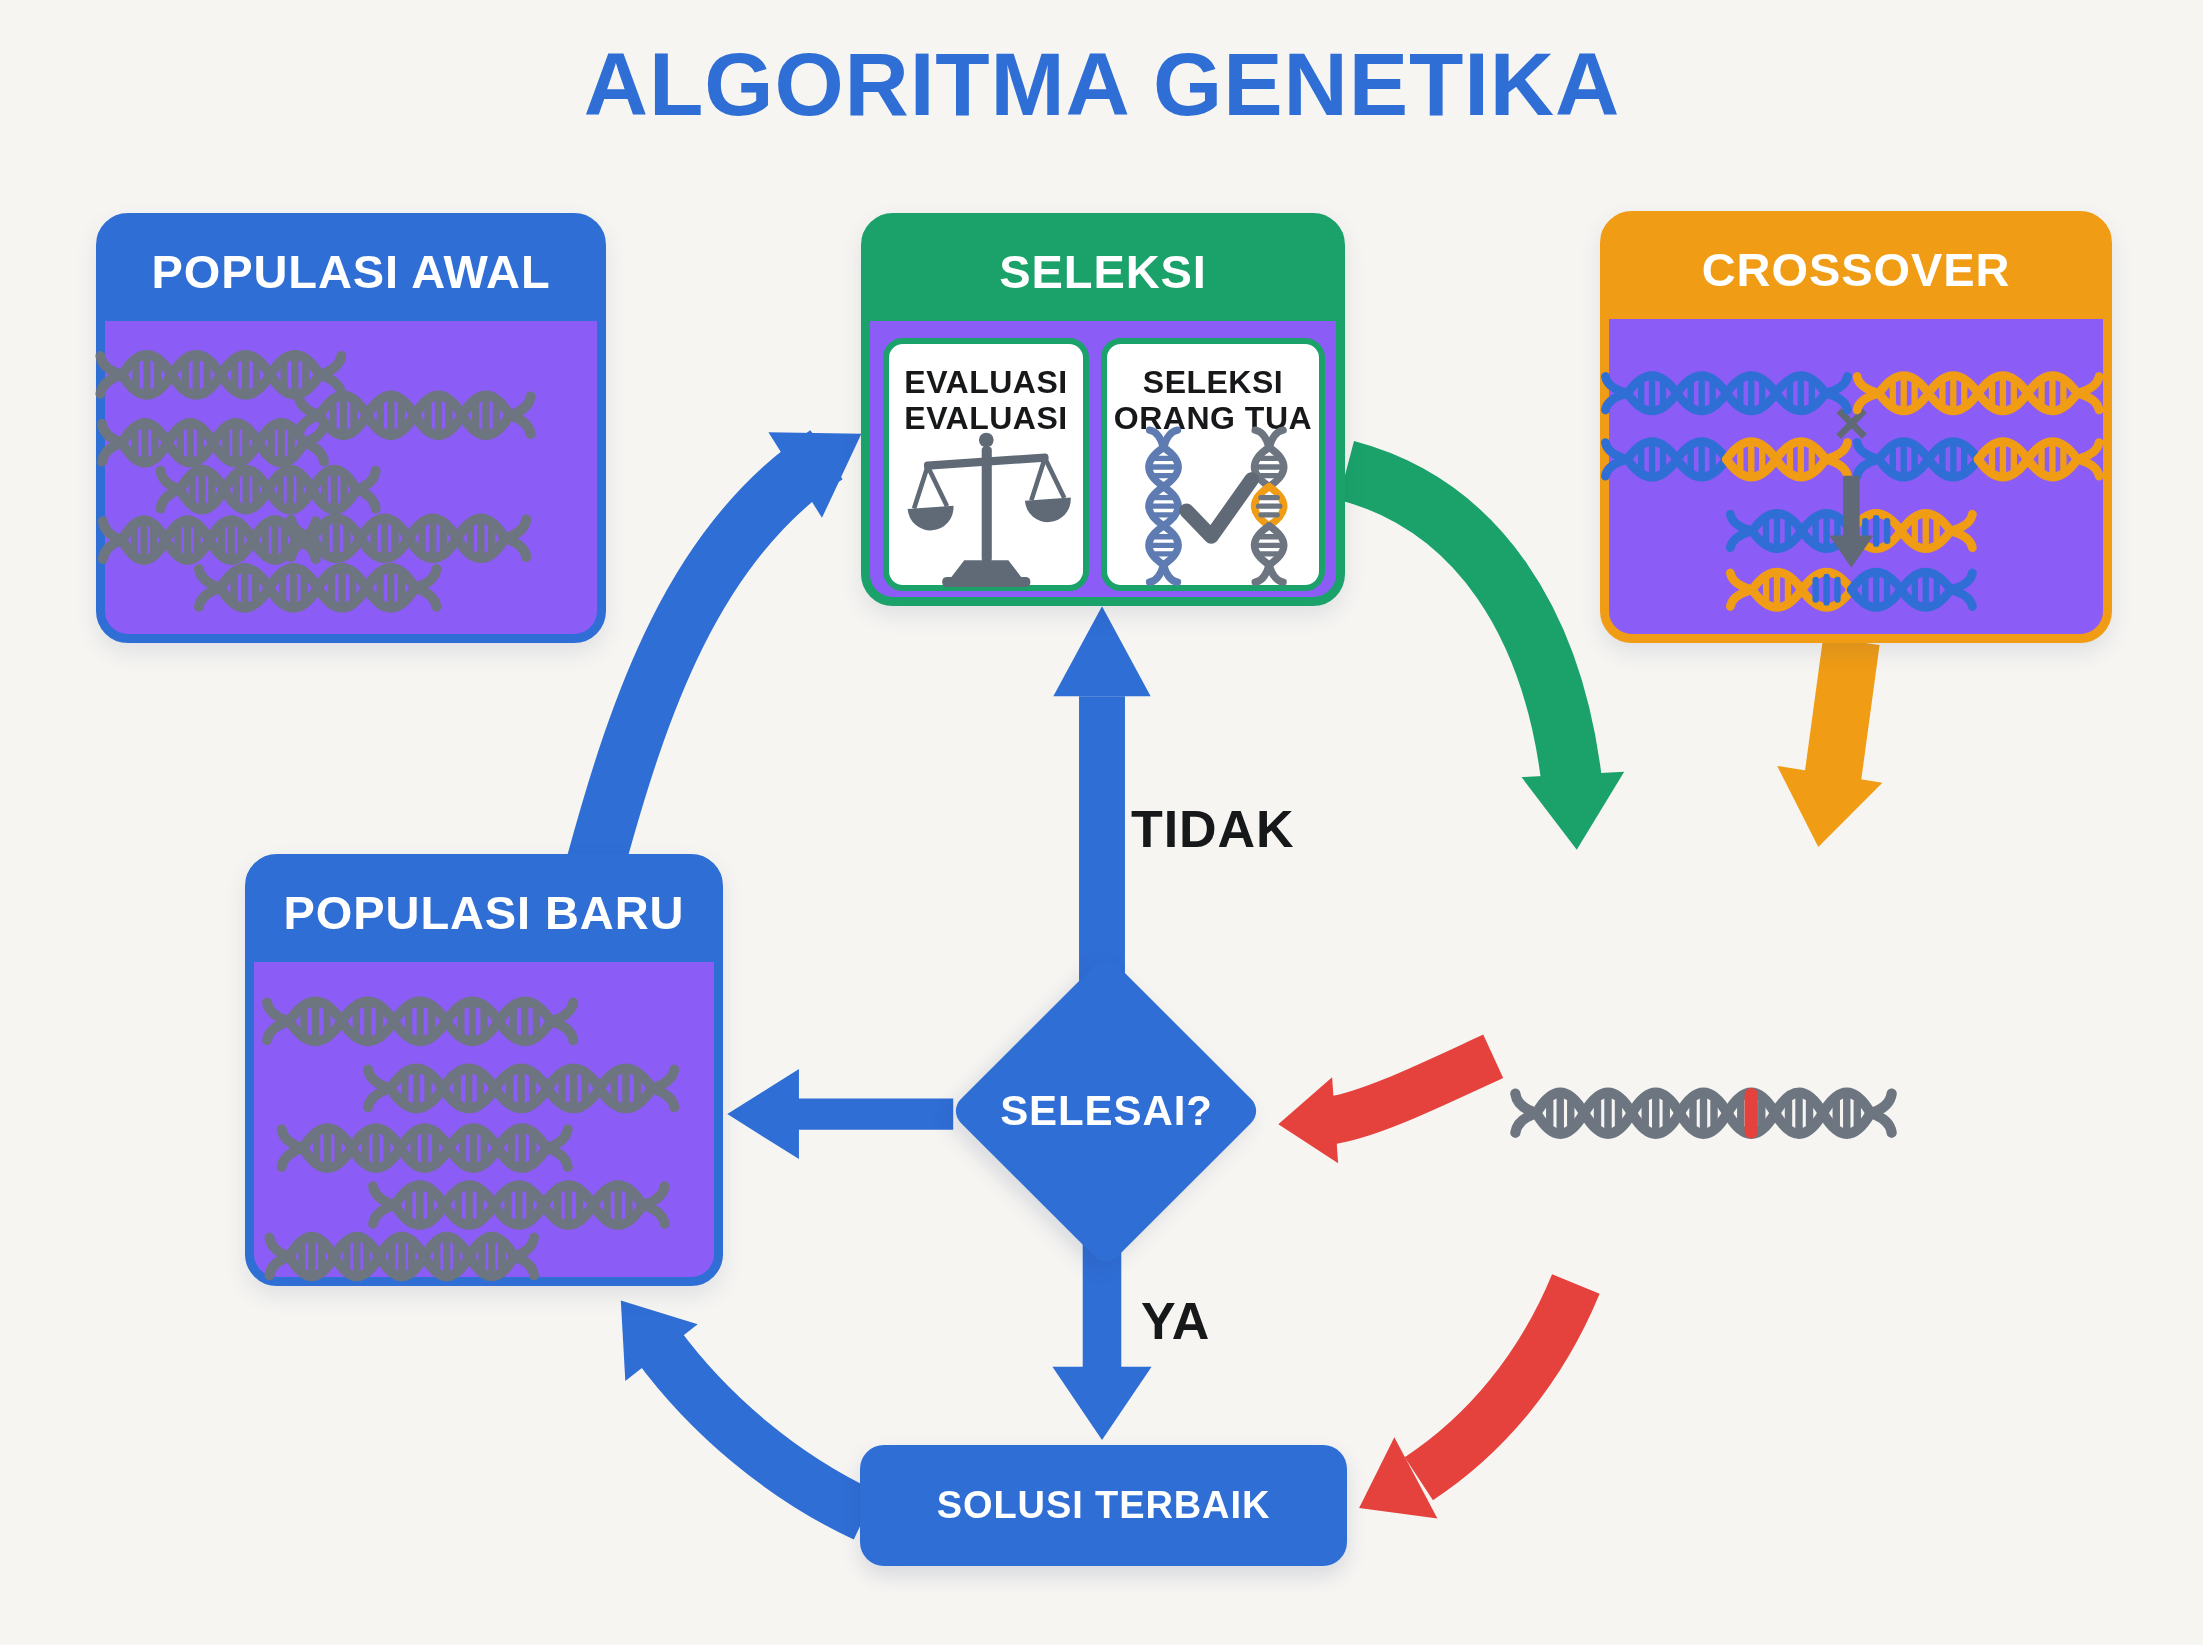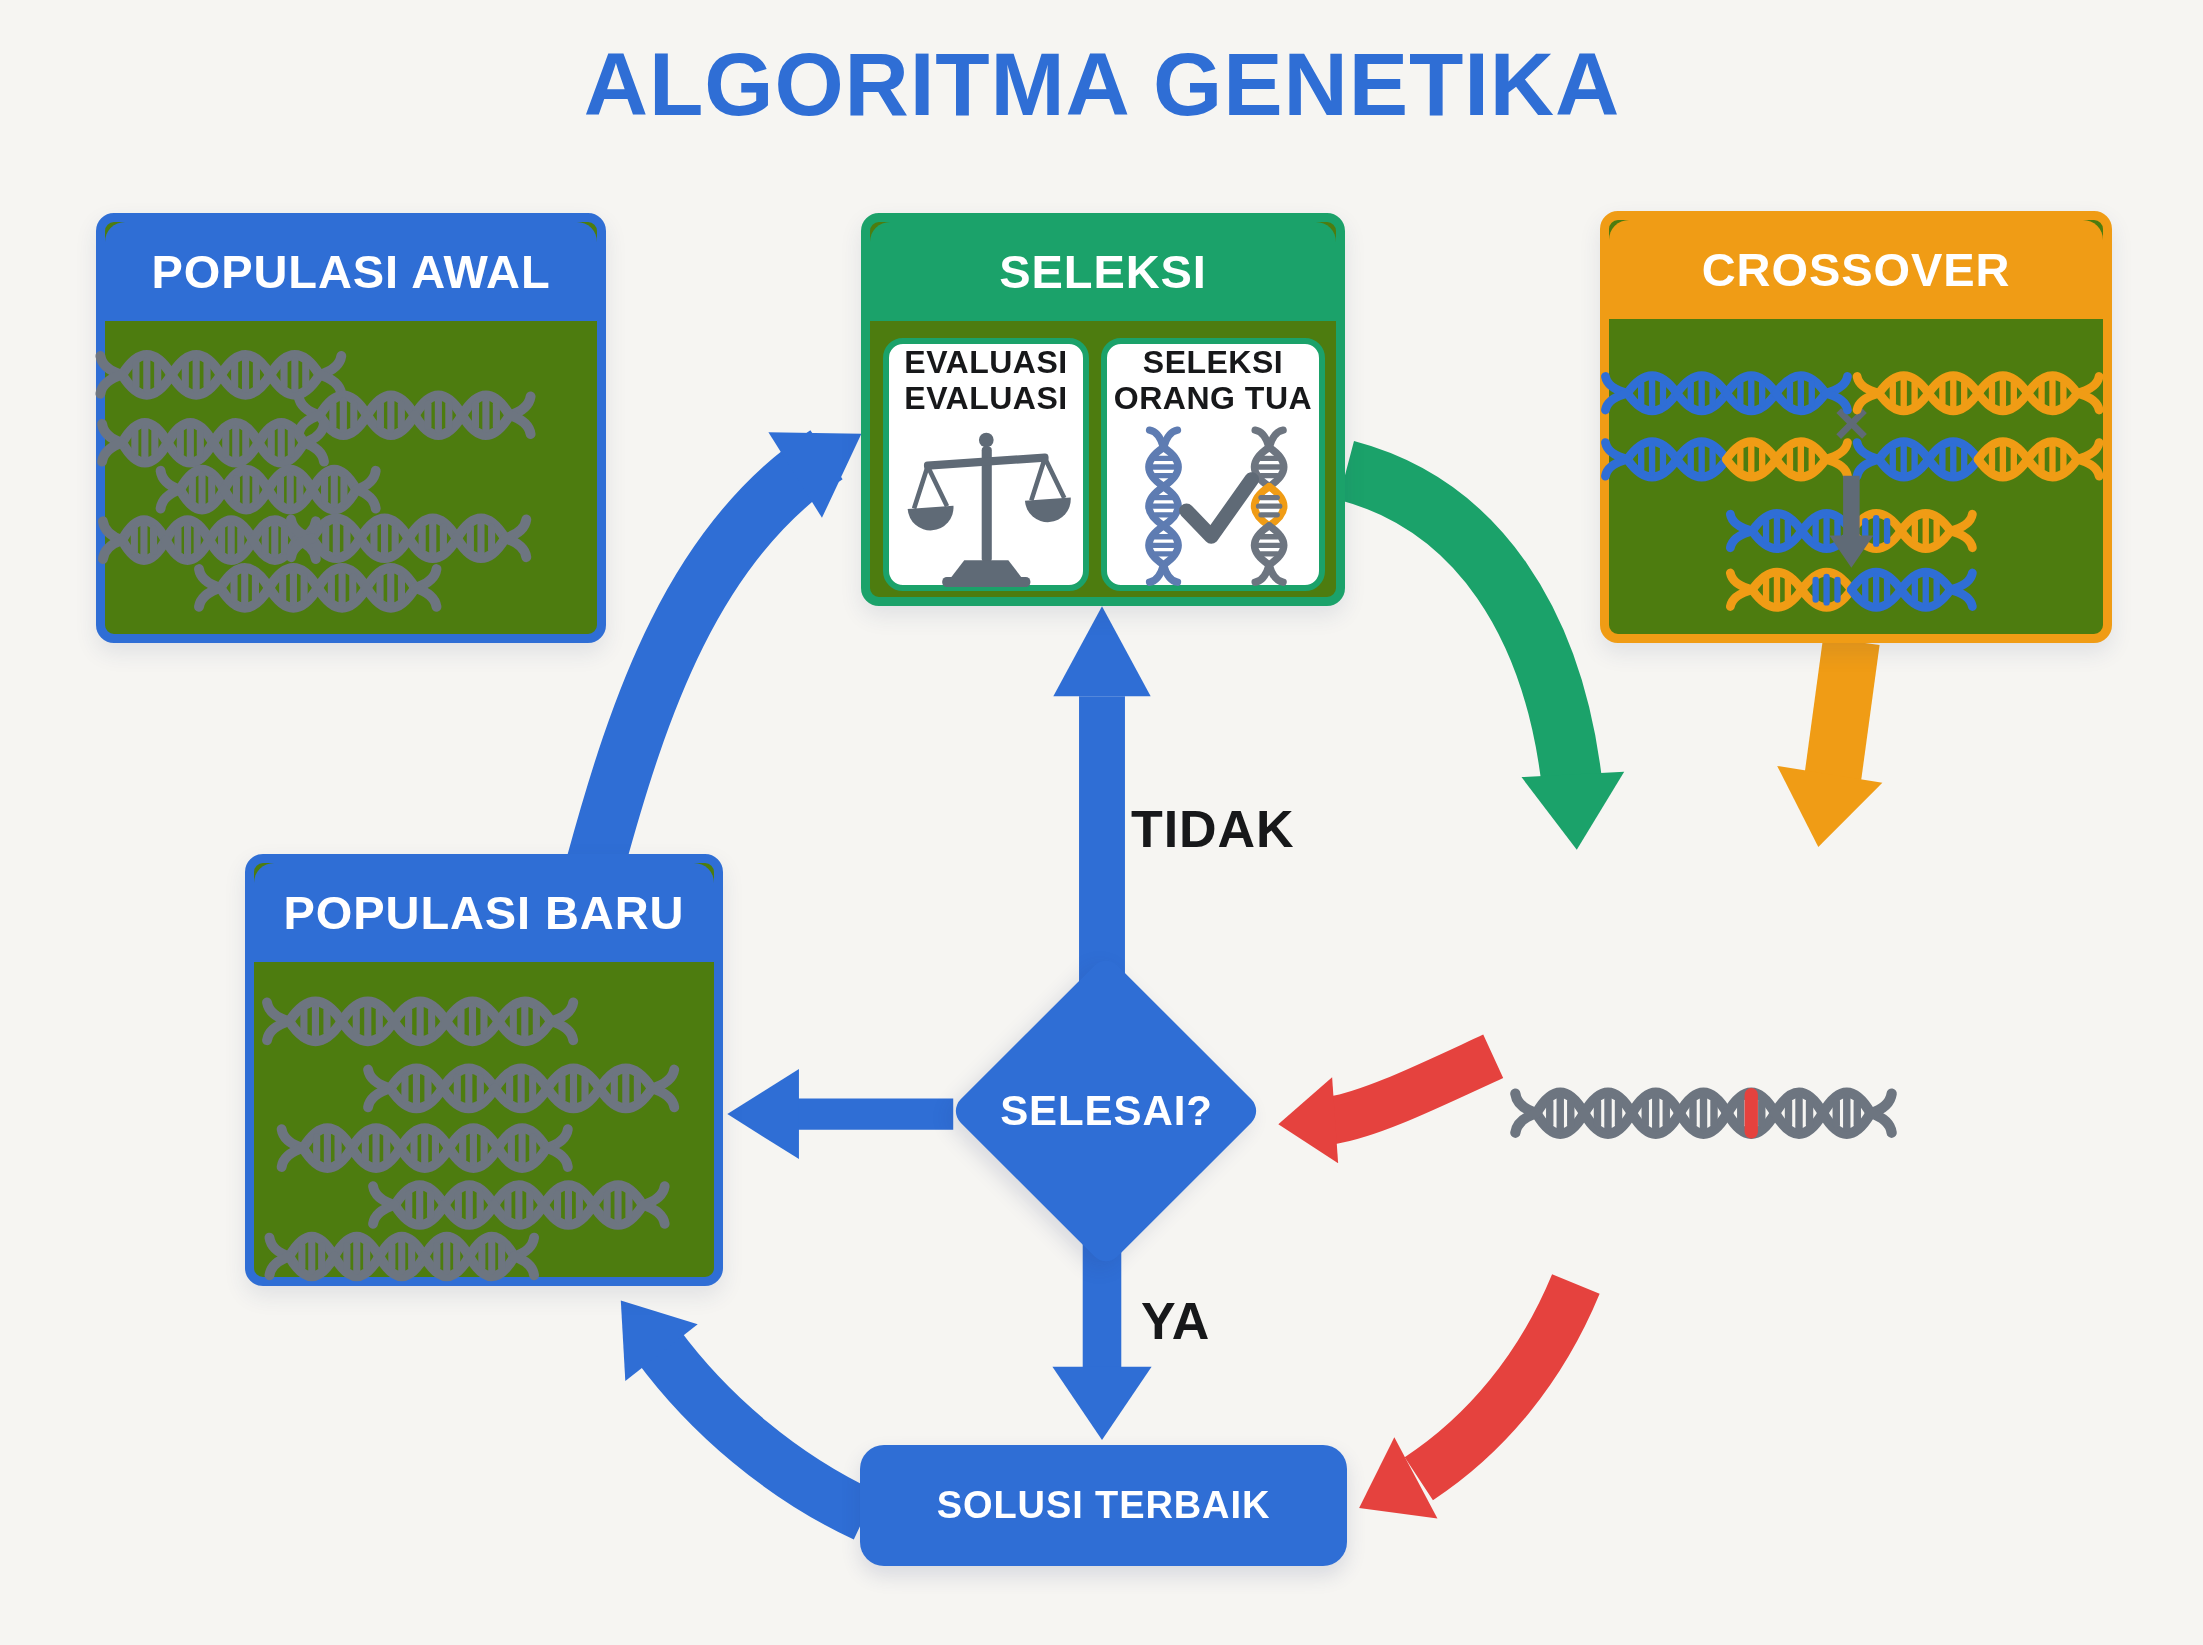--- a/index.html
+++ b/index.html
@@ -14,41 +14,41 @@
   #icons{z-index:3}
 
   .title{
     position:absolute;z-index:2;top:33px;left:0;width:100%;
     text-align:center;font-size:89px;font-weight:bold;
     color:var(--blue);letter-spacing:0.9px;
   }
 
   .box{
     position:absolute;z-index:2;box-sizing:border-box;
-    background:#4d7c0f;border-radius:18px;
+    background:#8b5cf6;border-radius:32px;
     box-shadow:0 9.2px 22px rgba(40,60,110,.10);
     padding-left:28px;
   }
   .box .hdr{
     position:absolute;left:0;right:0;top:0;height:99px;
     display:flex;align-items:center;justify-content:center;
     color:#fff;font-weight:bold;font-size:47px;letter-spacing:0.9px;
     border-radius:20px 20px 0 0;
   }
   .box.blue{border:9.2px solid var(--blue)}   .box.blue .hdr{background:var(--blue)}
   .box.green{border:9.2px solid var(--green)} .box.green .hdr{background:var(--green)}
   .box.orange{border:9.2px solid var(--orange)}.box.orange .hdr{background:var(--orange)}
   .box.red{border:9.2px solid var(--red)}     .box.red .hdr{background:var(--red)}
 
   .subbox{
     position:absolute;box-sizing:border-box;background:#fff;
     border:6.4px solid var(--green);border-radius:20px;text-align:center;
   }
   .subbox .lbl{
-    margin-top:1px;font-weight:bold;font-size:32px;line-height:1.12;
+    margin-top:21px;font-weight:bold;font-size:32px;line-height:1.12;
     color:var(--text_black);letter-spacing:0.5px;
   }
 
   .diamond{
     position:absolute;z-index:2;left:995px;top:1000px;width:222px;height:222px;
     background:var(--blue);transform:rotate(45deg);border-radius:16.5px;
     box-shadow:0 9.2px 20px rgba(40,60,110,.14);
   }
   .diamond-label{
     position:absolute;z-index:2;left:969px;top:1087px;width:275px;text-align:center;

